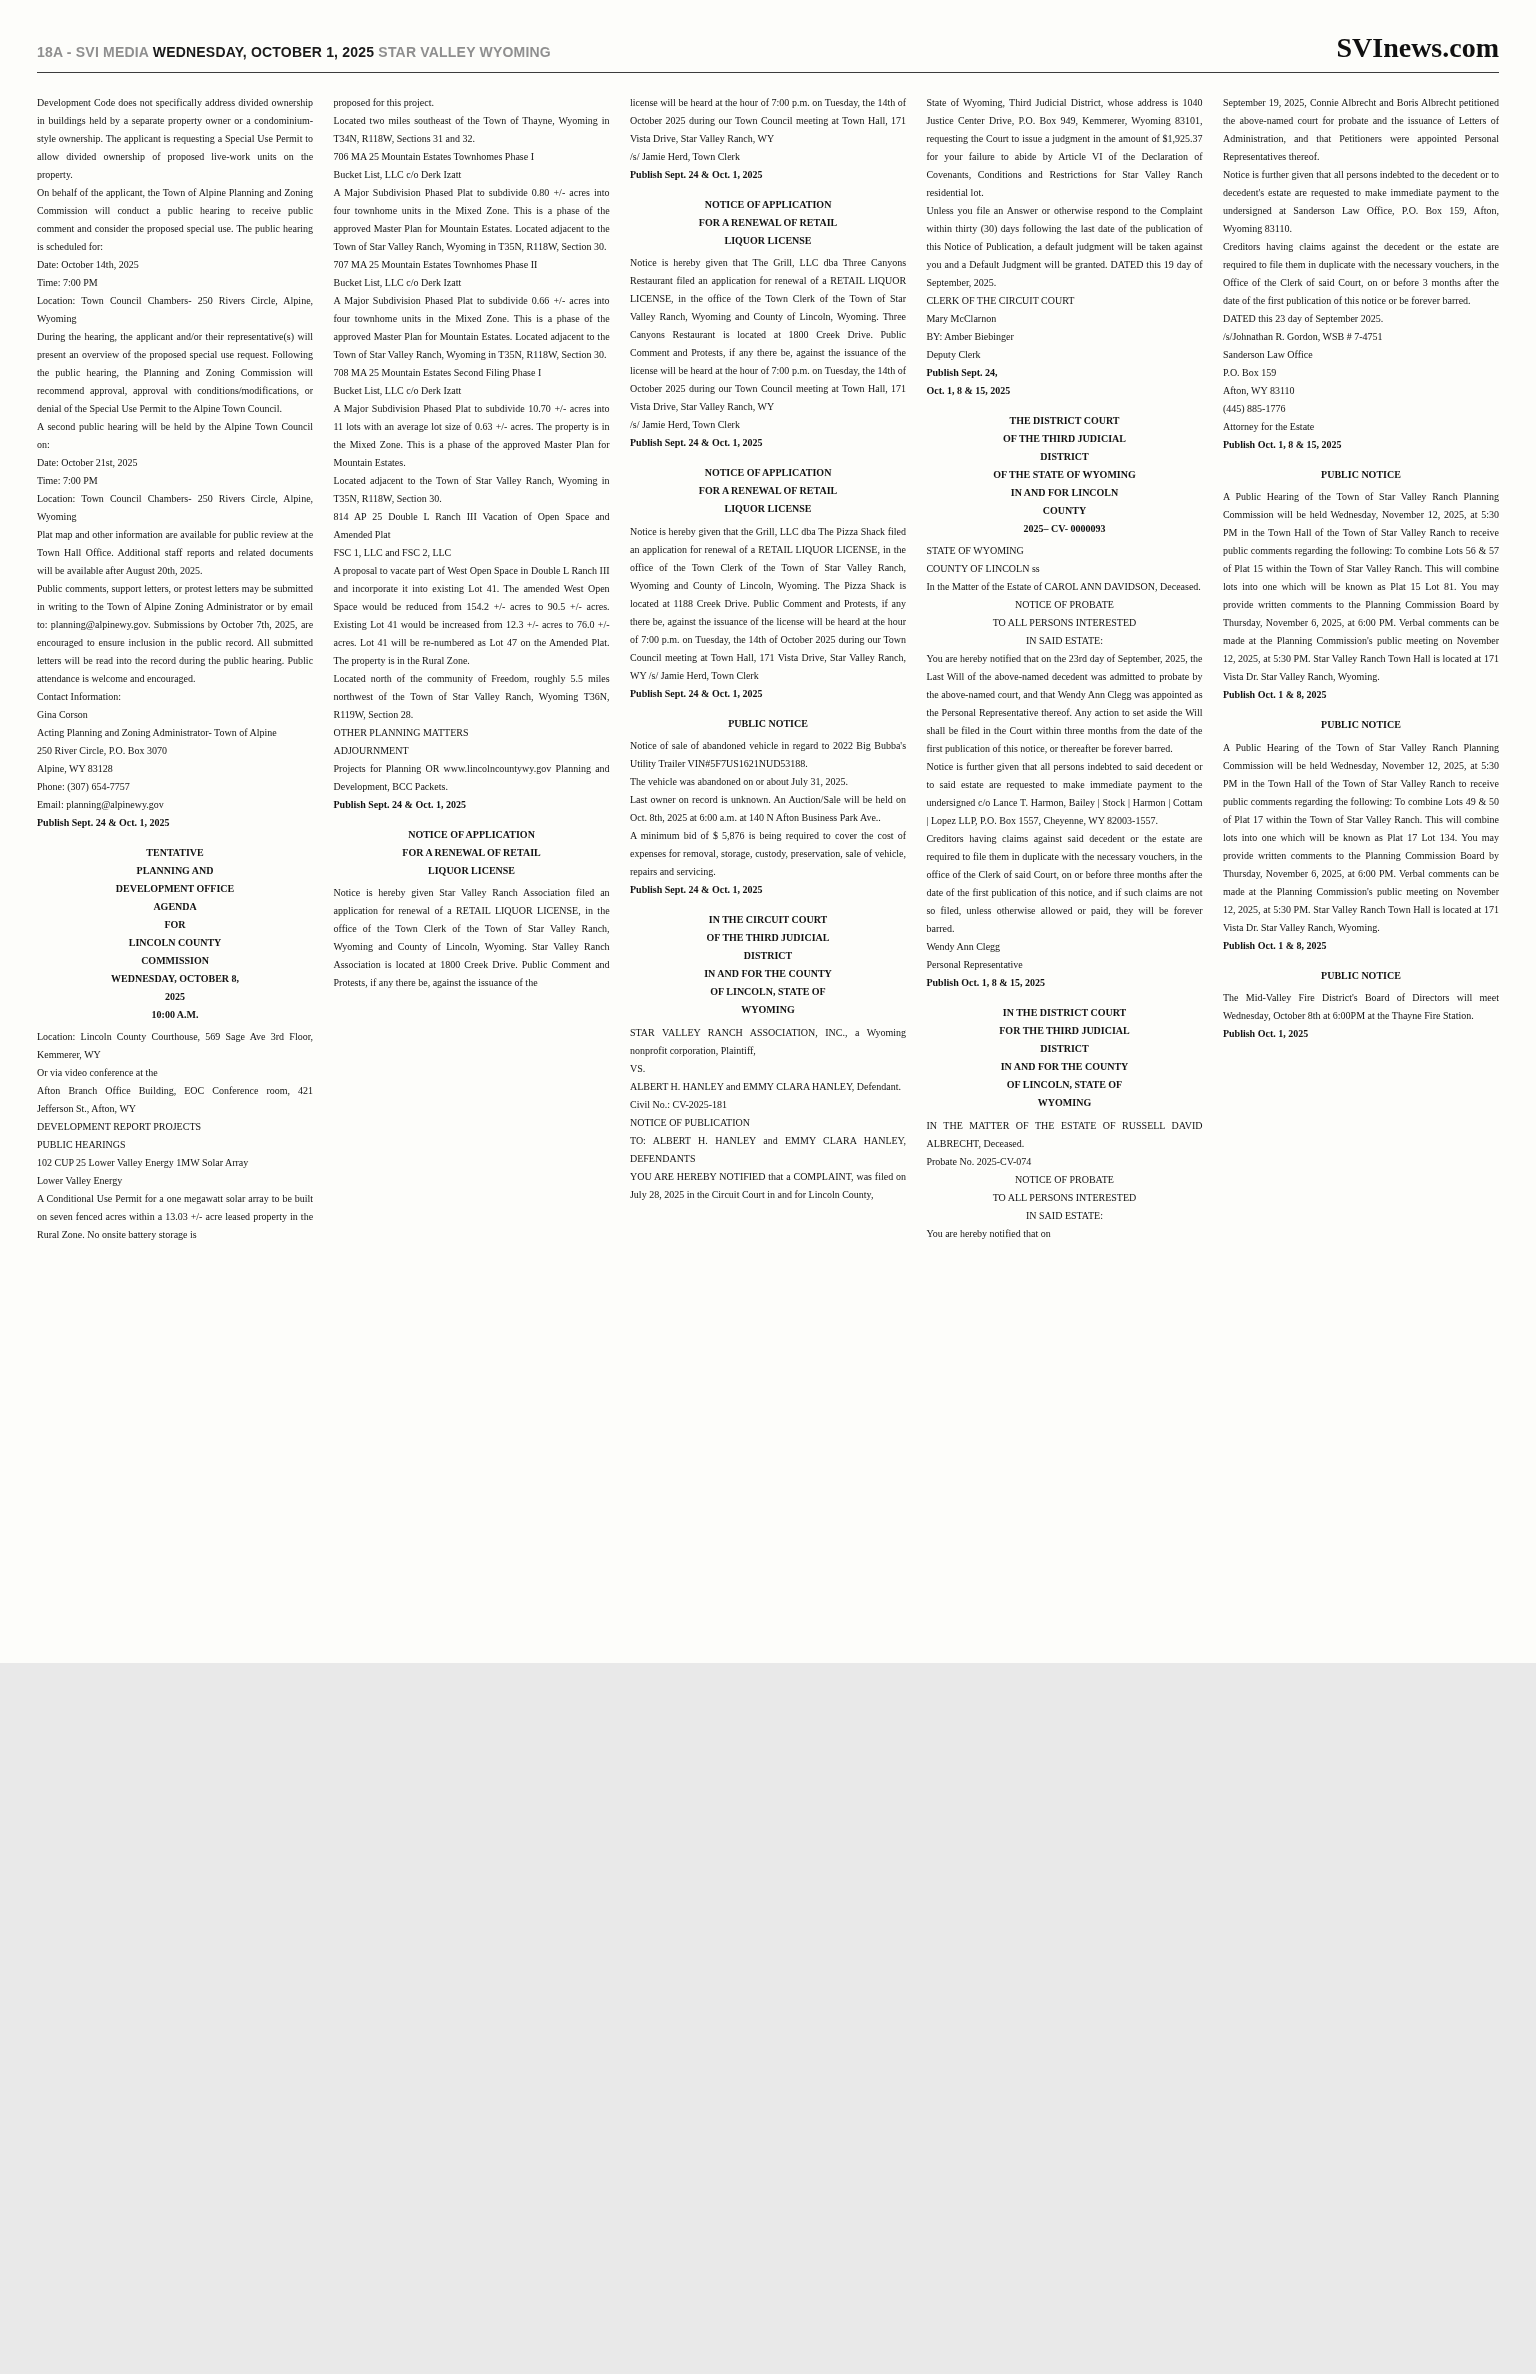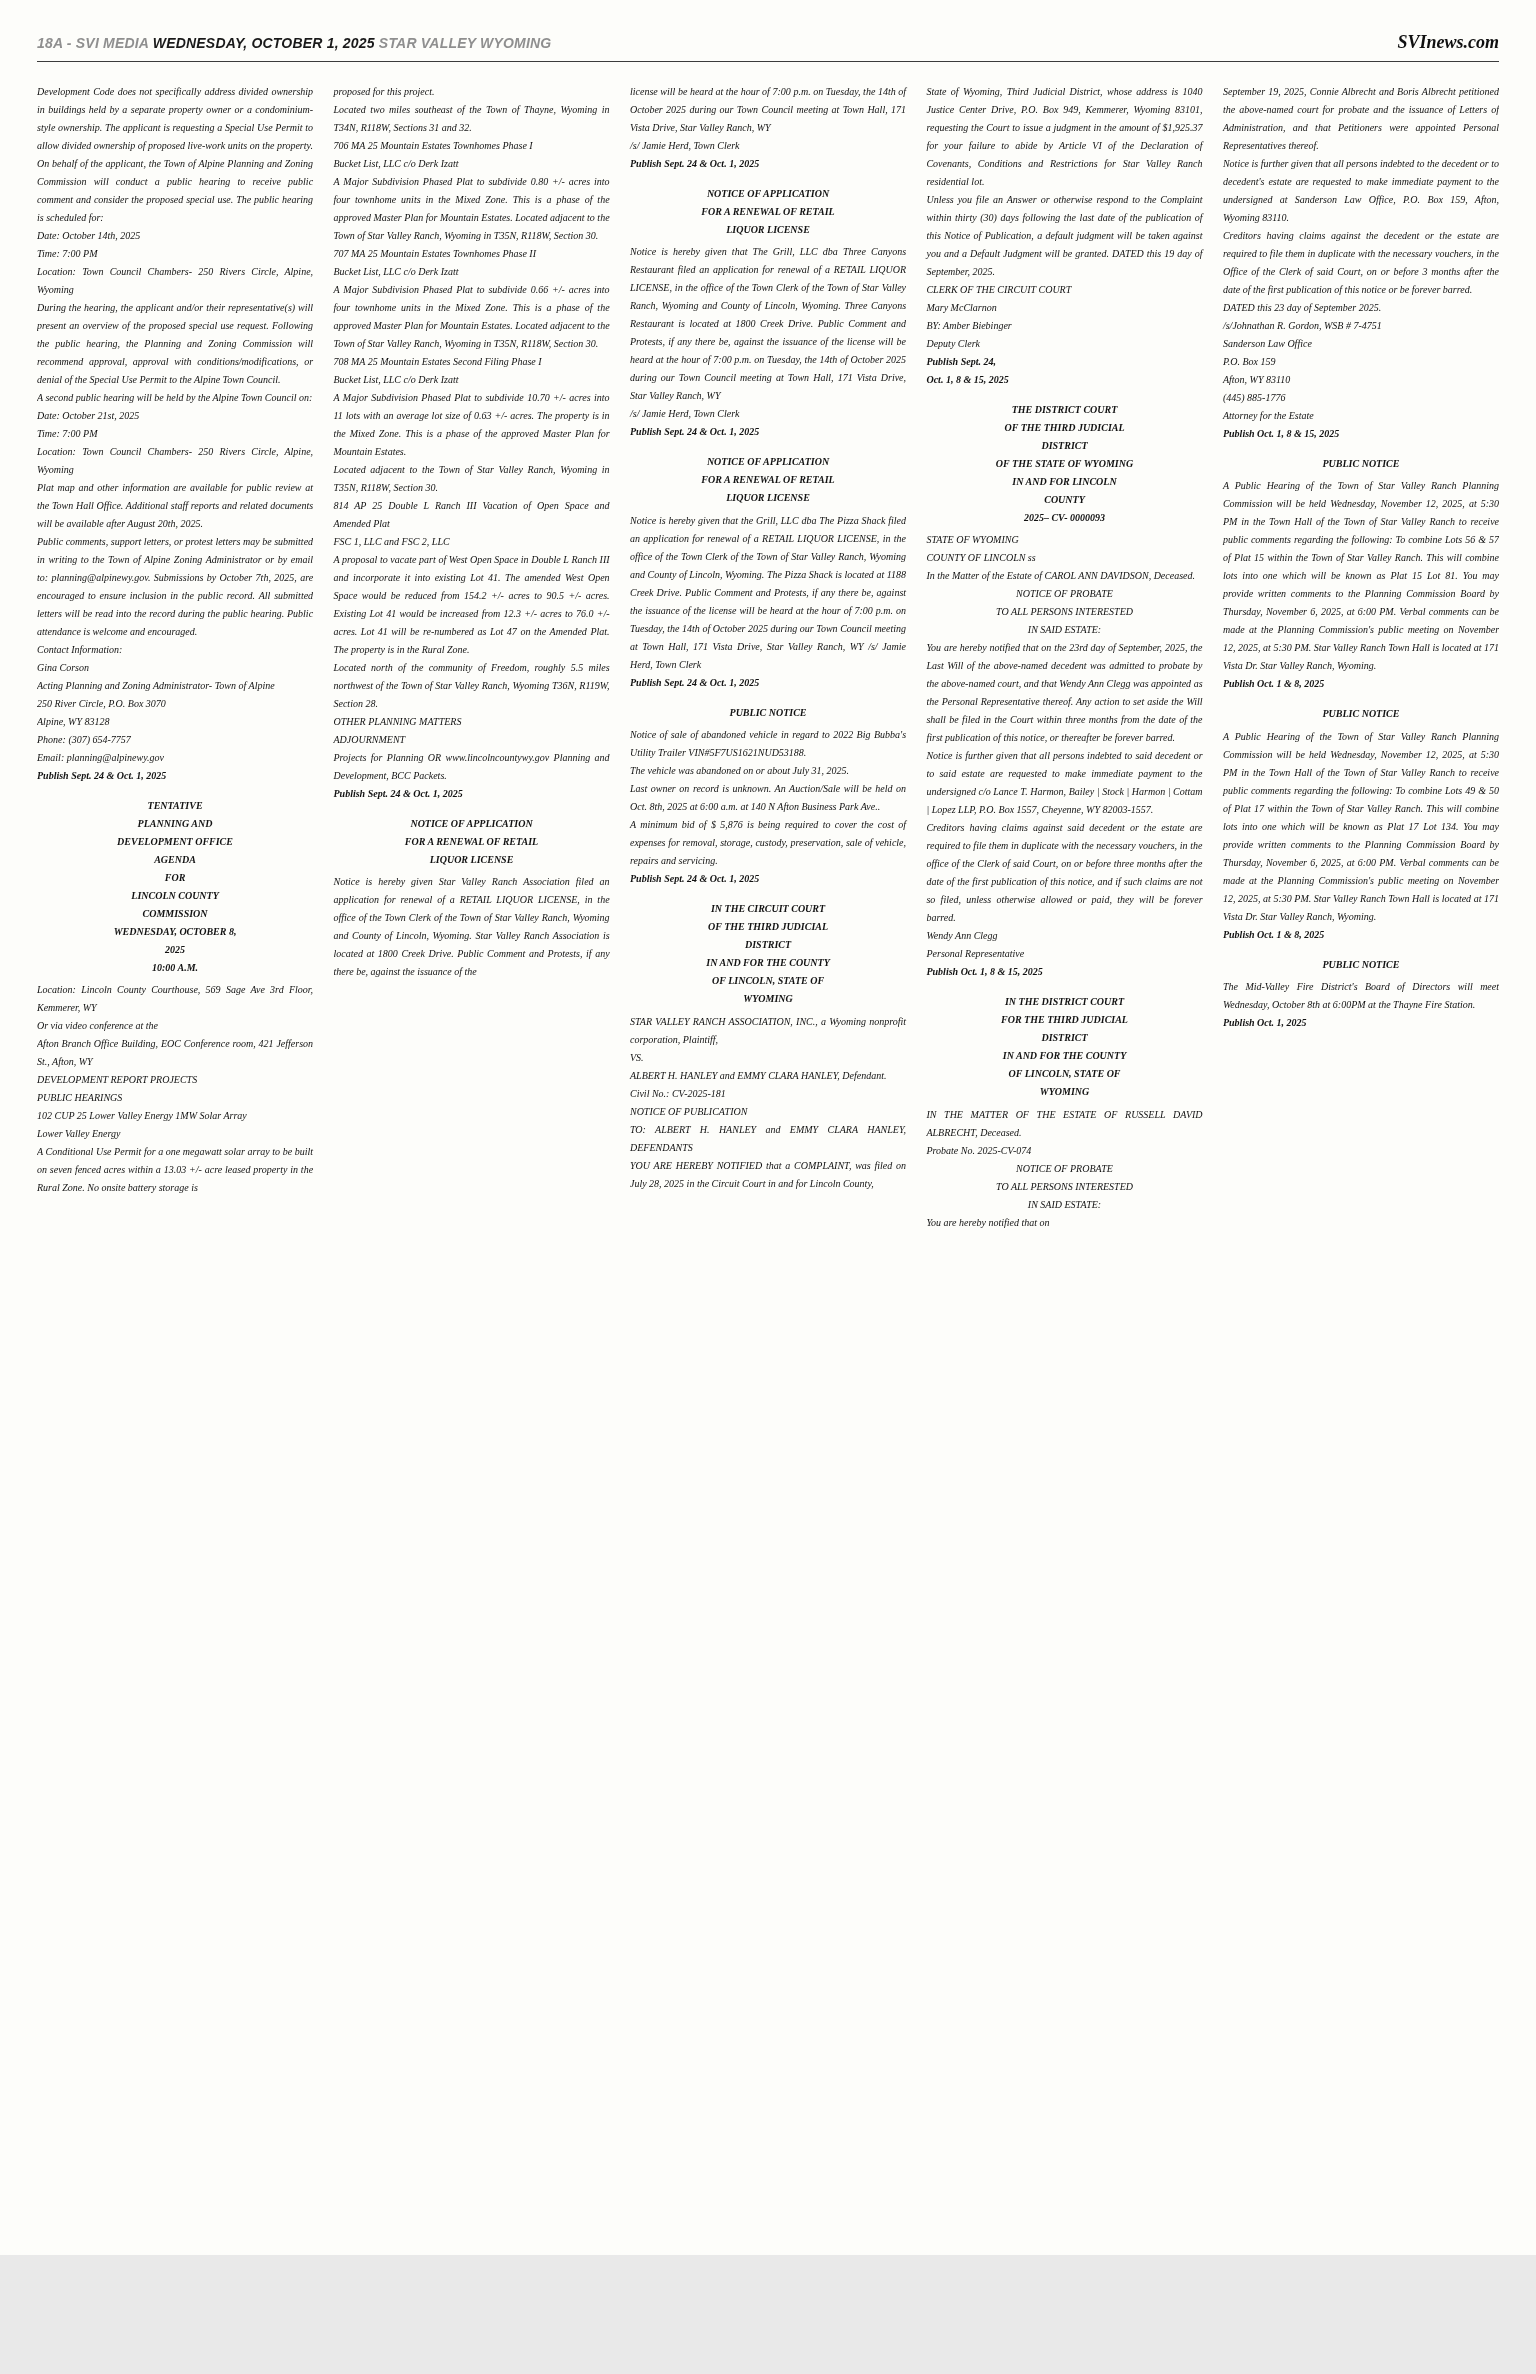--- a/index.html
+++ b/index.html
@@ -1,27 +1,27 @@
 <!DOCTYPE html>
 <html lang="en" style="font-size:15px"><head>
 <meta charset="utf-8">
 <style>
   * { margin:0; padding:0; box-sizing:border-box; }
   html,body { background:#e9e9e9; }
   .page {
-    position:relative; width:1536px; height:2255px; margin:0 auto;
-    background:#fdfdfa; padding:32px 37px 26px; overflow:hidden;font-style:italic;
+    position:relative; width:1536px; height:1663px; margin:0 auto;
+    background:#fdfdfa; padding:32px 37px 26px; overflow:hidden;
   }
   .masthead {
     display:flex; justify-content:space-between; align-items:baseline;
     font-family:"Liberation Sans",sans-serif;
   }
   .masthead-left { font-size:14px; font-weight:bold; color:#8f8f8f; letter-spacing:0.2px; }
   .masthead-left .m-date { color:#1a1a1a; }
-  .masthead-site { font-family:"Liberation Serif",serif; font-weight:bold; font-size:18px; color:#101010; }
+  .masthead-site { font-family:"Liberation Serif",serif; font-weight:bold; font-size:28px; color:#101010; }
   .rule { border:none; border-top:1.4px solid #3c3c3c; margin-top:8.3px; }
   .columns {
     display:flex; gap:20.4px; margin-top:20.4px;
     height:2243px; overflow:hidden;
   }
   .col {
     flex:1 1 0; min-width:0;
     font-family:"Liberation Serif",serif; font-size:10px; line-height:18px;
     color:#121212; text-align:justify;
   }

